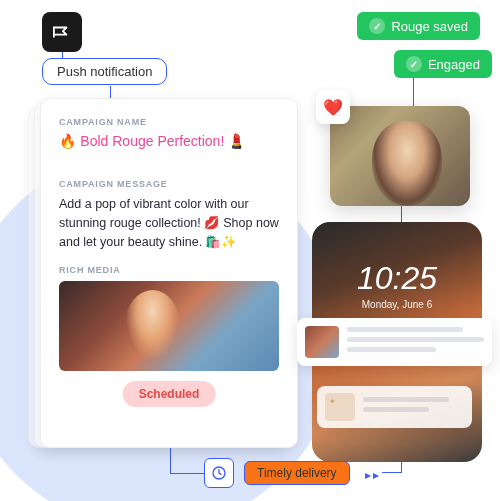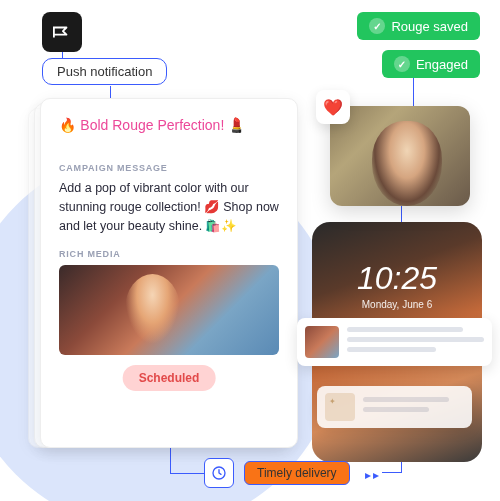--- a/index.html
+++ b/index.html
@@ -6,21 +6,21 @@
 body { font-family: -apple-system, BlinkMacSystemFont, 'Segoe UI', sans-serif; width: 500px; height: 501px; position: relative; overflow: hidden; background: #fff; }
 .bg-circle { position: absolute; width: 380px; height: 380px; border-radius: 50%; background: #dbe5fb; left: -40px; top: 150px; z-index: 0; }
 
 .logo-box { position: absolute; left: 42px; top: 12px; width: 40px; height: 40px; background: #1a1a1a; border-radius: 8px; display: flex; align-items: center; justify-content: center; z-index: 5; }
 .logo-box svg { width: 18px; height: 14px; }
 
 .push-label { position: absolute; left: 42px; top: 58px; background: #fff; border: 1.5px solid #3b5bfd; border-radius: 10px; padding: 5px 14px; font-size: 13px; color: #333; z-index: 5; }
 
 .benefit { position: absolute; background: #22c55e; color: #fff; font-size: 13px; font-weight: 500; border-radius: 6px; padding: 6px 12px; display: flex; align-items: center; gap: 6px; z-index: 5; }
 .benefit-1 { right: 20px; top: 12px; }
-.benefit-2 { right: 20px; top: 50px; align-items: center; }
+.benefit-2 { right: 8px; top: 50px; align-items: center; }
 .check-icon { width: 16px; height: 16px; background: rgba(255,255,255,0.3); border-radius: 50%; display: flex; align-items: center; justify-content: center; }
 .check-icon::after { content: "✓"; font-size: 10px; font-weight: bold; color: #fff; }
 
 .card-stack { position: absolute; left: 28px; top: 98px; width: 258px; height: 350px; z-index: 3; }
 .card { position: absolute; background: #fff; border-radius: 10px; border: 1px solid #eee; box-shadow: 0 4px 16px rgba(0,0,0,0.08); }
 .card-back2 { left: 0; top: 10px; width: 258px; height: 340px; opacity: 0.5; }
 .card-back1 { left: 6px; top: 5px; width: 258px; height: 345px; opacity: 0.7; }
 .card-front { left: 12px; top: 0; width: 258px; height: 350px; padding: 18px 18px 14px 18px; }
 
 .section-label { font-size: 9px; letter-spacing: 0.8px; color: #9aa0b4; font-weight: 600; margin-bottom: 6px; }
@@ -96,20 +96,21 @@
   <span class="check-icon"></span>
   <span>Engaged</span>
 </div>
 
 <div class="c-benefit-avatar"></div>
 
 <div class="card-stack">
   <div class="card card-back2"></div>
   <div class="card card-back1"></div>
   <div class="card card-front">
+    <div class="section-label">CAMPAIGN NAME</div>
     <div class="campaign-title">🔥 Bold Rouge Perfection! 💄</div>
     <div class="section-label">CAMPAIGN MESSAGE</div>
     <div class="campaign-msg">Add a pop of vibrant color with our stunning rouge collection! 💋 Shop now and let your beauty shine. 🛍️✨</div>
     <div class="section-label">RICH MEDIA</div>
     <div class="media-box"></div>
     <span class="status-pill">Scheduled</span>
   </div>
 </div>
 
 <div class="heart-badge">❤️</div>

